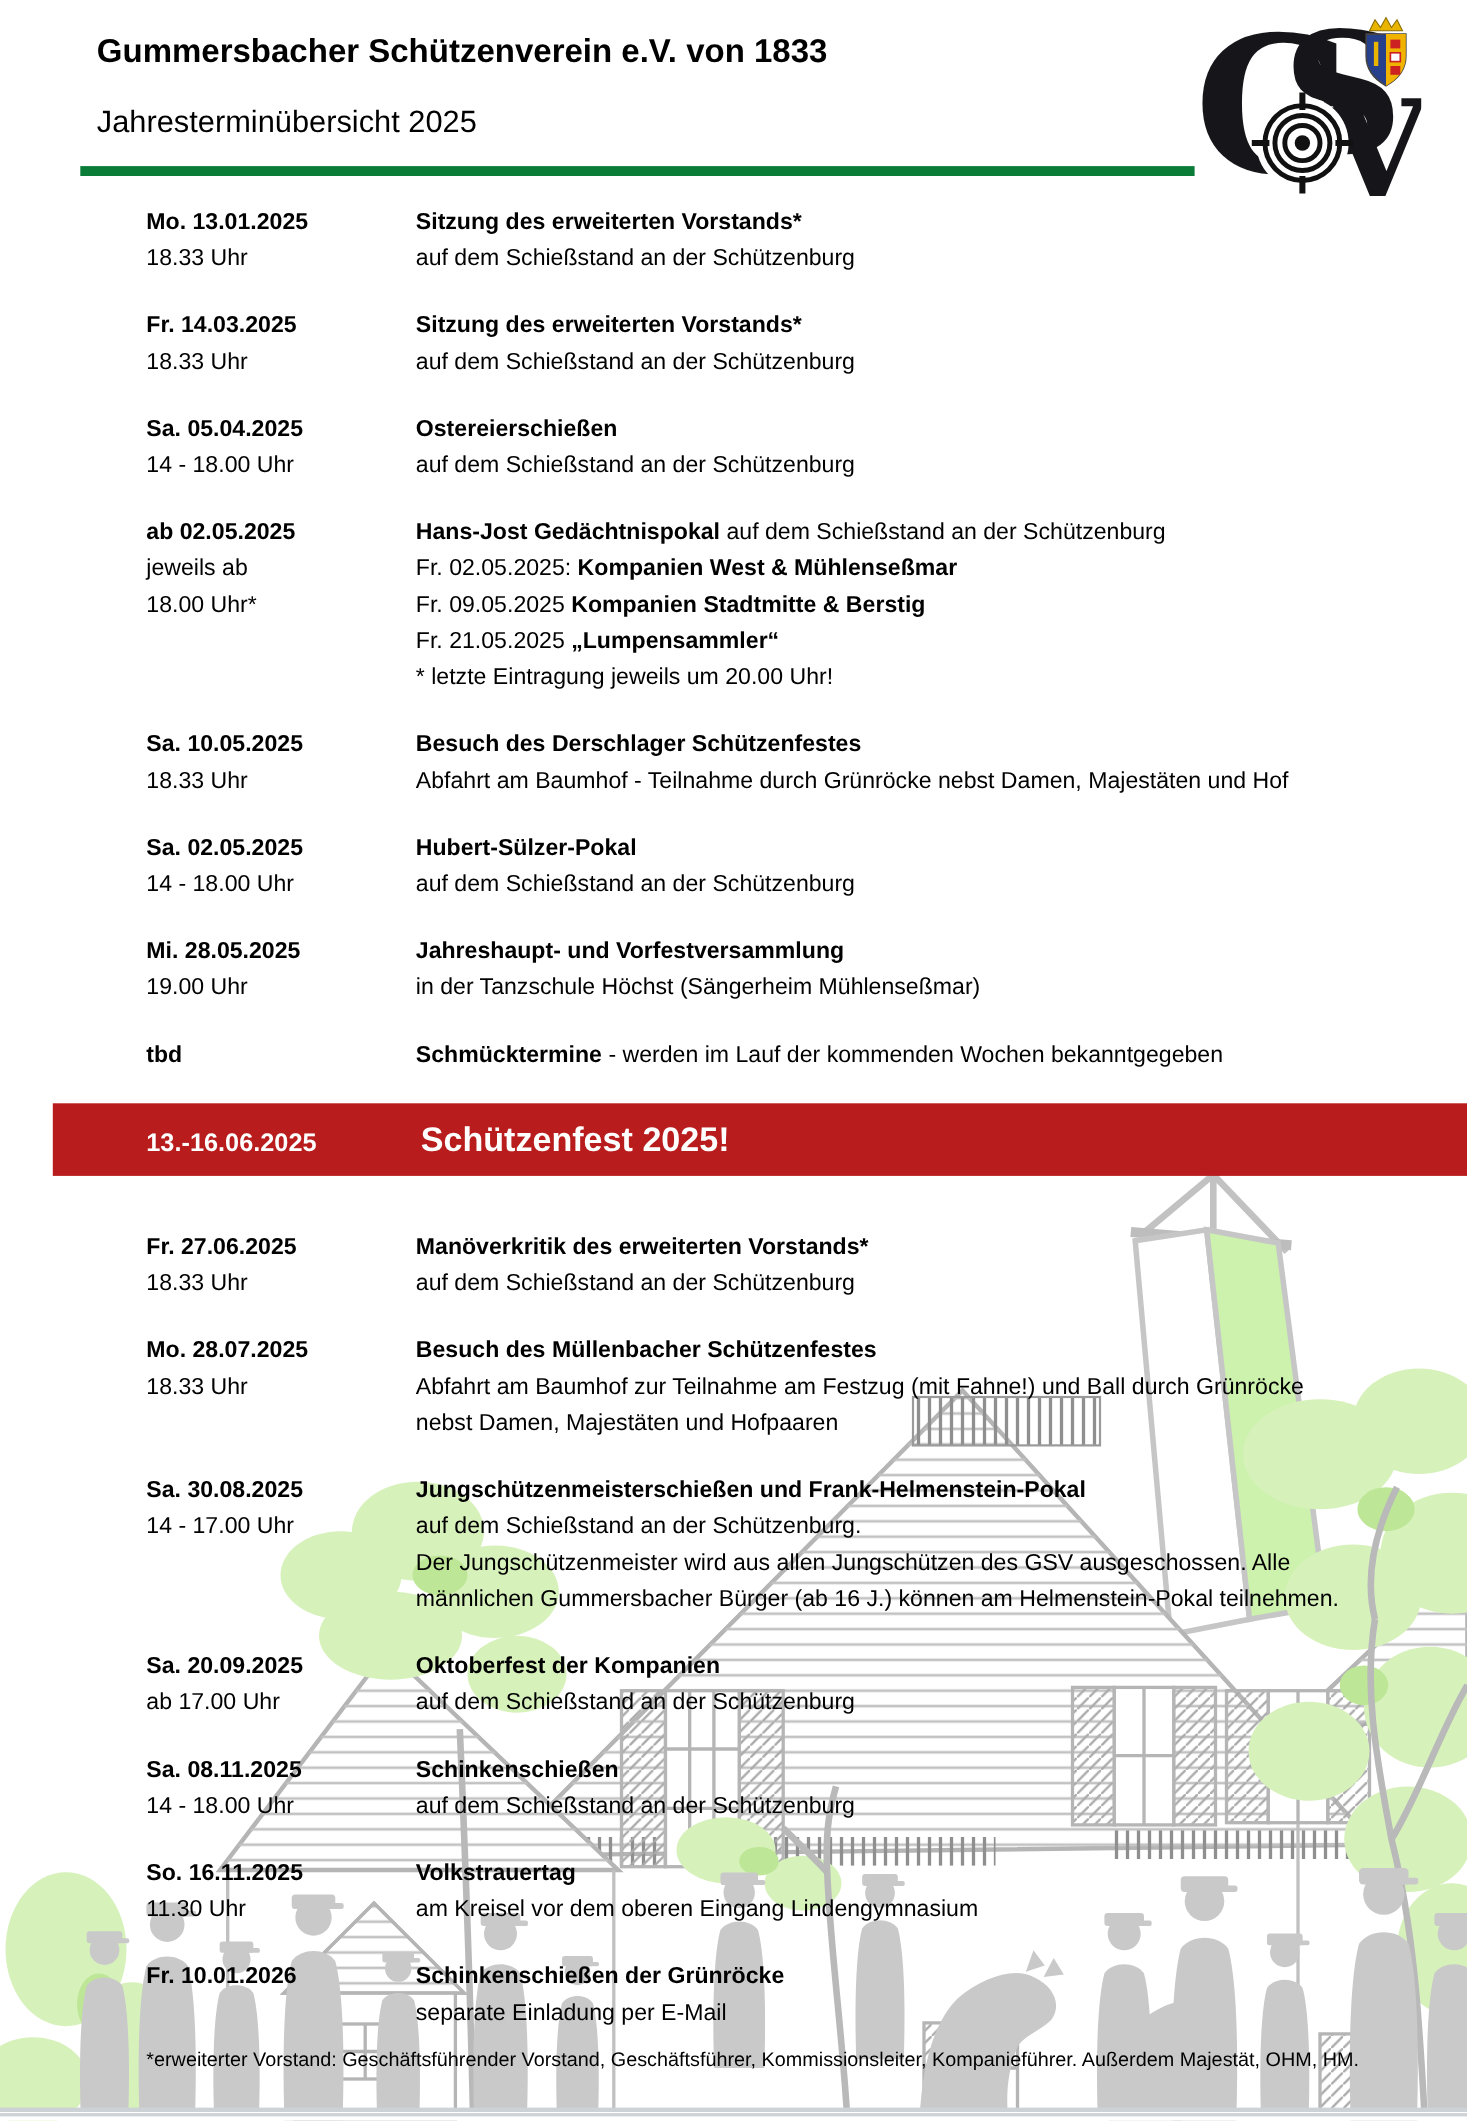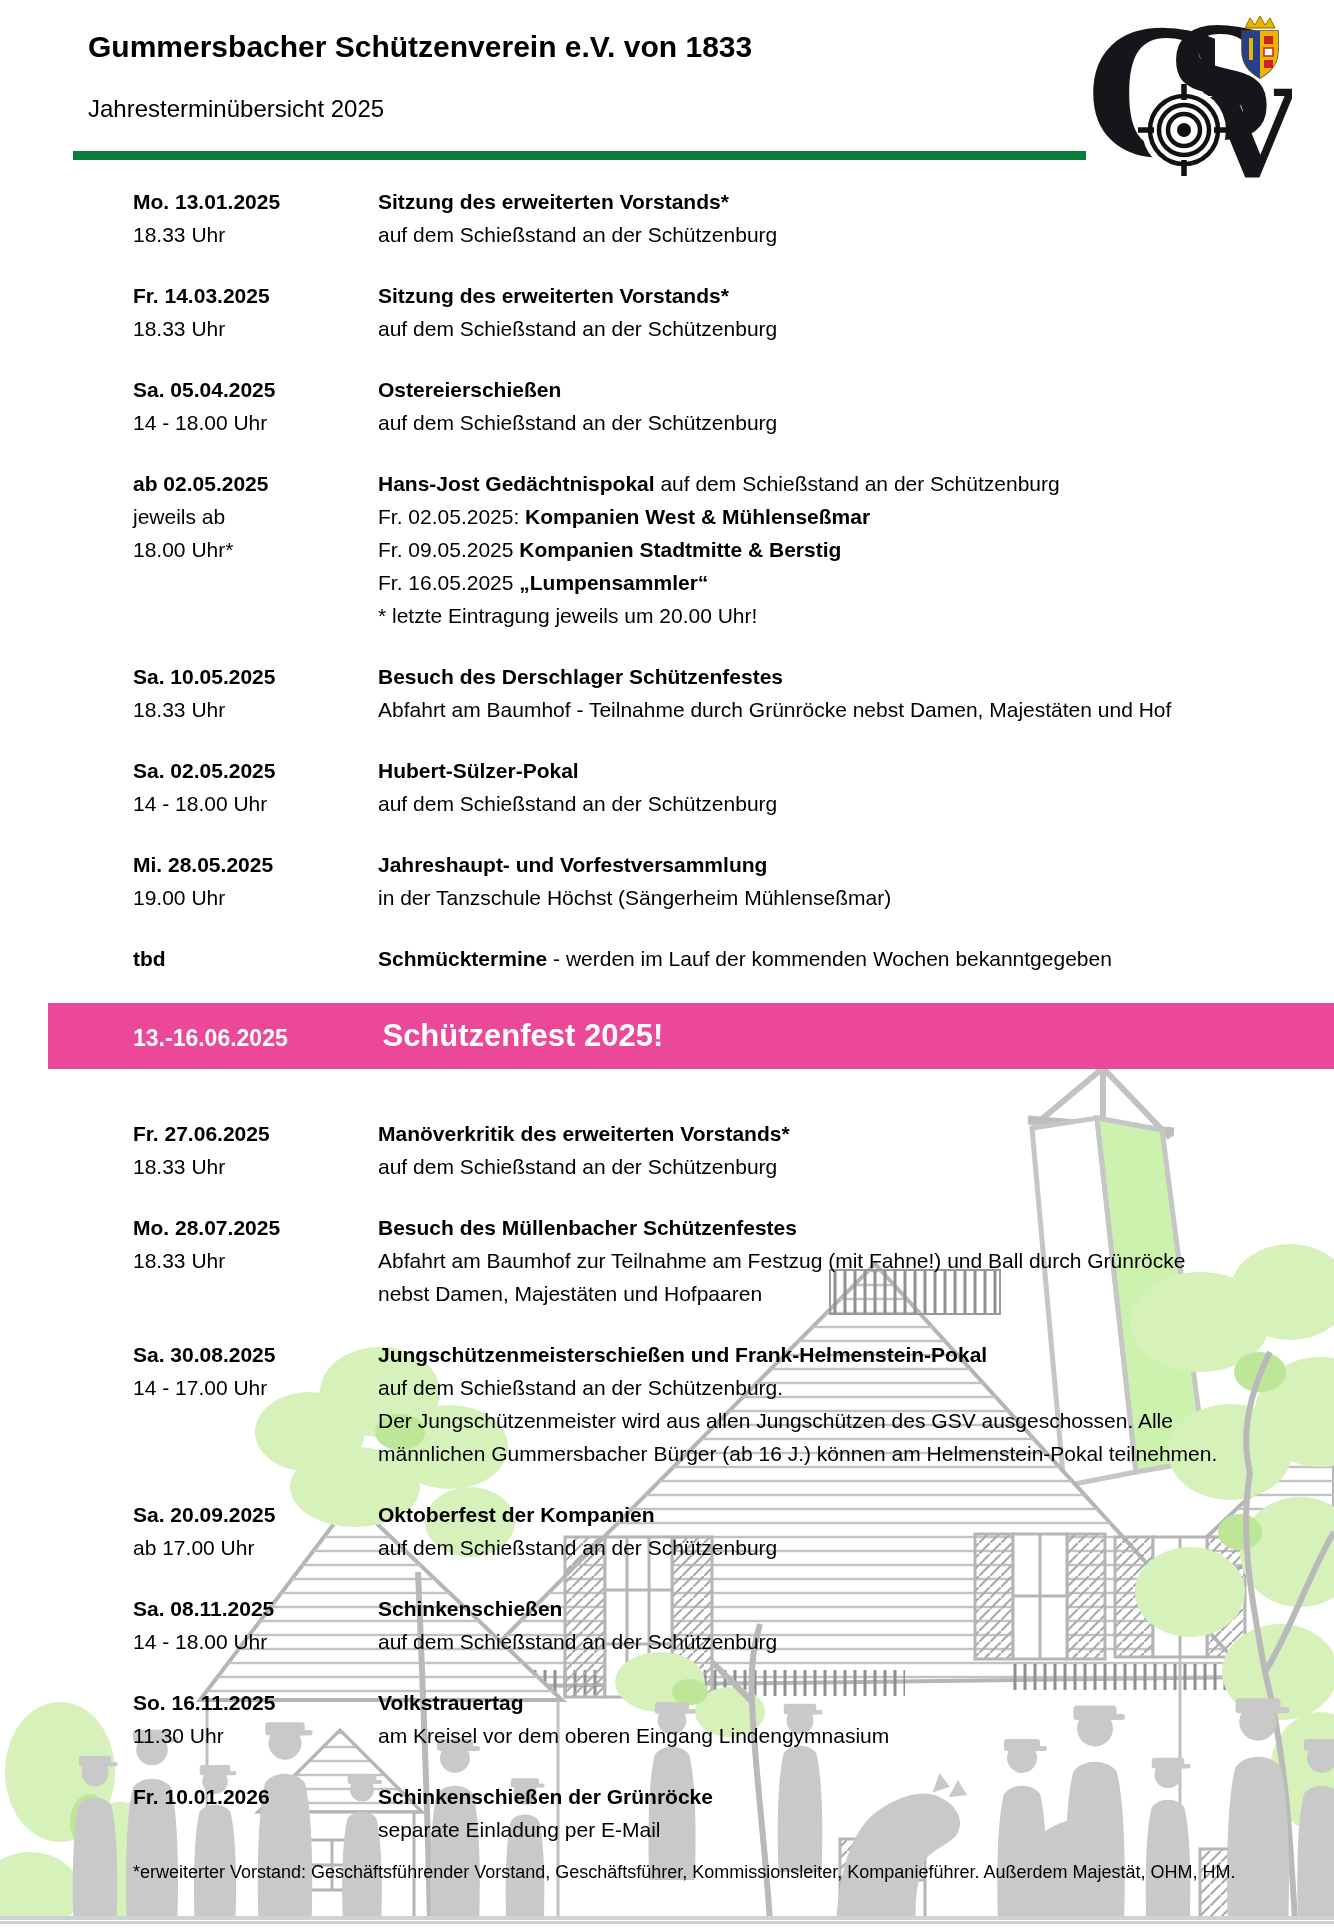--- a/index.html
+++ b/index.html
@@ -1,20 +1,20 @@
 <!DOCTYPE html>
 <html><head>
 <meta charset="utf-8">
 <style>
   html,body{margin:0;padding:0;background:#fff;}
   .page{position:relative;width:1334px;height:1928px;background:#fff;overflow:hidden;
         font-family:"Liberation Sans",sans-serif;color:#000;}
   
   .title{position:absolute;top:30px;left:88px;font-size:30px;font-weight:700;margin:0;white-space:nowrap;}
-  .subtitle{position:absolute;top:95px;left:88px;font-size:24px;font-weight:400;}
+  .subtitle{position:absolute;top:95px;left:88px;font-size:28px;font-weight:400;}
   .rule{position:absolute;top:151px;left:73px;width:1013px;height:9px;}
   .logo{position:absolute;top:8px;left:1092px;width:200px;height:175px;}
   
   main{position:absolute;top:185px;left:0;right:0;z-index:2;padding-left:48px;}
   .events{margin:0 30px 0 85px;font-size:21px;line-height:33px;}
   .event{display:grid;grid-template-columns:245px 1fr;margin-bottom:28px;}
   .event:last-child{margin-bottom:0;}
   .bold{font-weight:700;}
   .c-date{padding-right:10px;}
   
@@ -222,21 +222,21 @@
           <div class="c-desc"><span>auf dem Schießstand an der Schützenburg</span></div>
         </div>
         <div class="event">
           <div class="c-date bold">ab 02.05.2025</div>
           <div class="c-desc"><span class="bold">Hans-Jost Gedächtnispokal</span><span> auf dem Schießstand an der Schützenburg</span></div>
           <div class="c-date">jeweils ab</div>
           <div class="c-desc"><span>Fr. 02.05.2025: </span><span class="bold">Kompanien West &amp; Mühlenseßmar</span></div>
           <div class="c-date">18.00 Uhr*</div>
           <div class="c-desc"><span>Fr. 09.05.2025 </span><span class="bold">Kompanien Stadtmitte &amp; Berstig</span></div>
           <div class="c-date"></div>
-          <div class="c-desc"><span>Fr. 16.05.2025 </span><span class="bold">„Lumpensammler“</span></div>
+          <div class="c-desc"><span>Fr. 21.05.2025 </span><span class="bold">„Lumpensammler“</span></div>
           <div class="c-date"></div>
           <div class="c-desc"><span>* letzte Eintragung jeweils um 20.00 Uhr!</span></div>
         </div>
         <div class="event">
           <div class="c-date bold">Sa. 10.05.2025</div>
           <div class="c-desc"><span class="bold">Besuch des Derschlager Schützenfestes</span></div>
           <div class="c-date">18.33 Uhr</div>
           <div class="c-desc"><span>Abfahrt am Baumhof - Teilnahme durch Grünröcke nebst Damen, Majestäten und Hof</span></div>
         </div>
         <div class="event">
@@ -250,21 +250,21 @@
           <div class="c-desc"><span class="bold">Jahreshaupt- und Vorfestversammlung</span></div>
           <div class="c-date">19.00 Uhr</div>
           <div class="c-desc"><span>in der Tanzschule Höchst (Sängerheim Mühlenseßmar)</span></div>
         </div>
         <div class="event">
           <div class="c-date bold">tbd</div>
           <div class="c-desc"><span class="bold">Schmücktermine</span><span> - werden im Lauf der kommenden Wochen bekanntgegeben</span></div>
         </div>
       </div>
 
-    <div class="banner" id="fest-banner" style="background: #ec4899;">
+    <div class="banner" id="fest-banner" style="background: #b91c1c;">
       <span class="b-date">13.-16.06.2025</span>
       <span class="b-title">Schützenfest 2025!</span>
     </div>
 
     <div id="events2" class="events sec2">
         <div class="event">
           <div class="c-date bold">Fr. 27.06.2025</div>
           <div class="c-desc"><span class="bold">Manöverkritik des erweiterten Vorstands*</span></div>
           <div class="c-date">18.33 Uhr</div>
           <div class="c-desc"><span>auf dem Schießstand an der Schützenburg</span></div>

